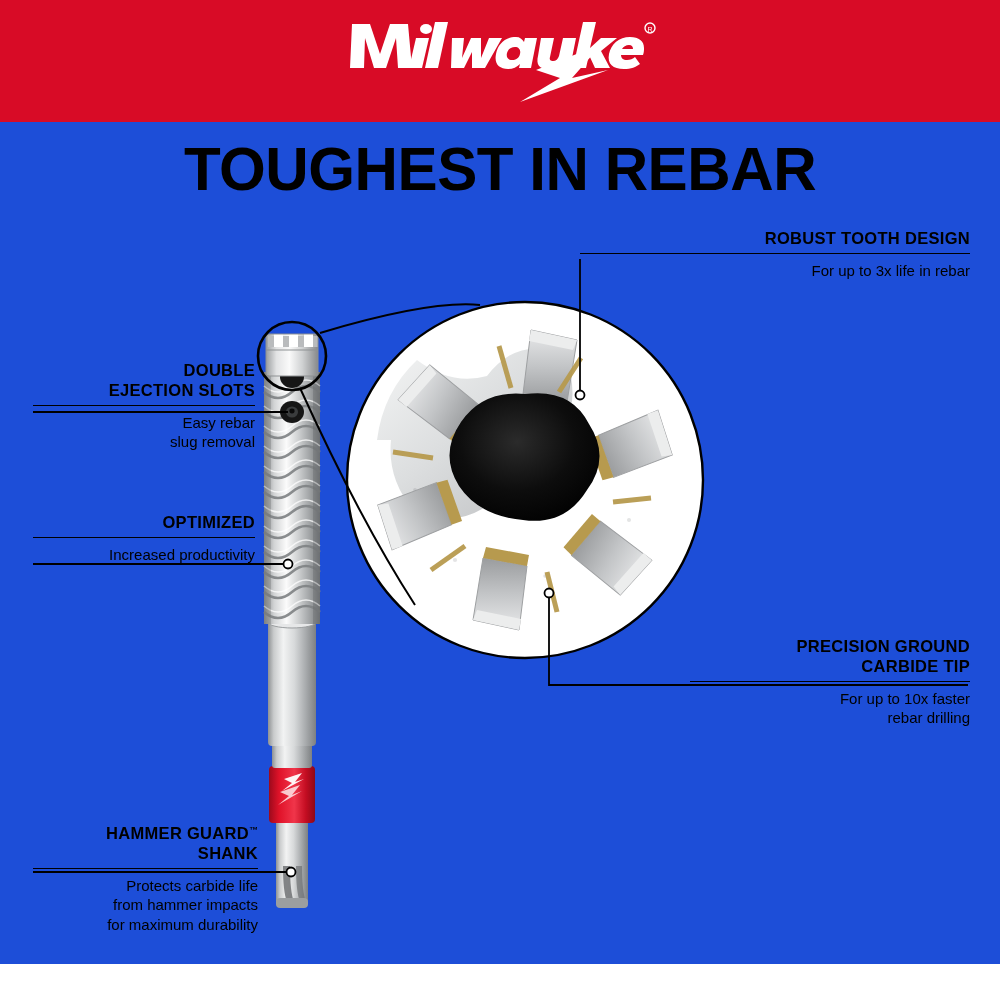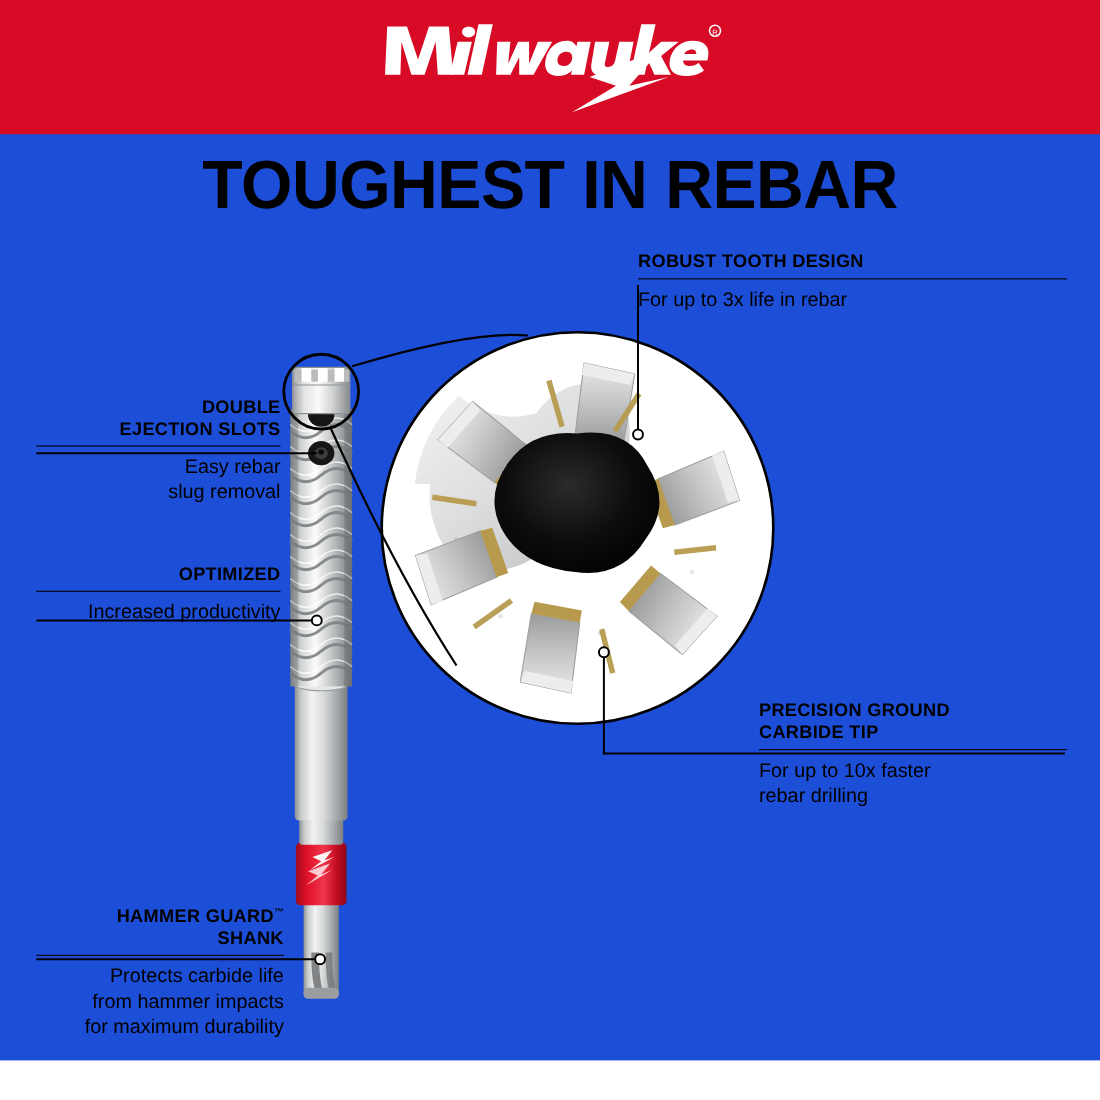--- a/index.html
+++ b/index.html
@@ -45,23 +45,23 @@
     letter-spacing:0.3px;line-height:1.22;
     text-transform:uppercase;
   }
   .callout .c-title .tm{
     font-size:9px;vertical-align:super;font-weight:bold;letter-spacing:0;
   }
   .callout .c-rule{
     height:0;border-top:1.6px solid #000;margin-top:5px;margin-bottom:7px;
   }
   .callout .c-desc{
-    font-size:18px;color:#000;line-height:1.28;font-weight:normal;
-  }
-  .callout.right .c-title,.callout.right .c-desc{text-align:left;}
+    font-size:15px;color:#000;line-height:1.28;font-weight:normal;
+  }
+  .callout.right .c-title,.callout.right .c-desc{text-align:right;}
   .callout.left .c-title,.callout.left .c-desc{text-align:right;}
 
   
   #callout-robust{left:580px;top:228px;width:390px;}
   #callout-precision{left:690px;top:636px;width:280px;}
   #callout-ejection{left:33px;top:360px;width:222px;}
   #callout-flutes{left:33px;top:512px;width:222px;}
   #callout-shank{left:33px;top:823px;width:225px;}
 
   

